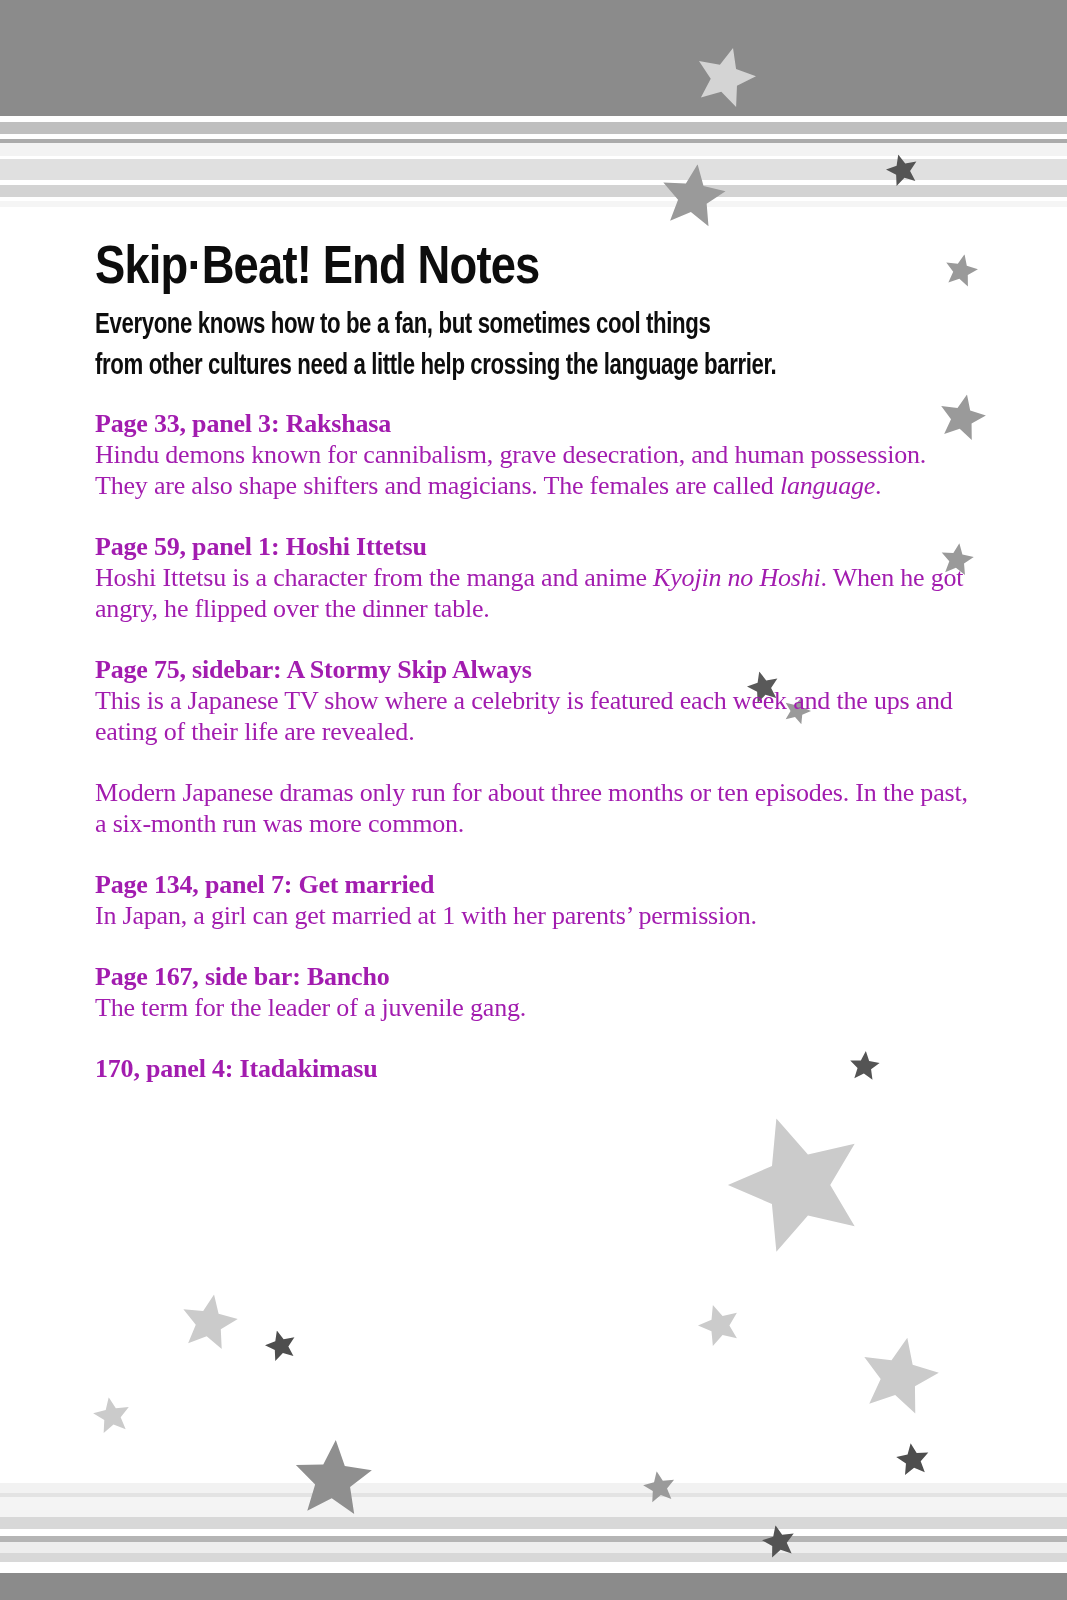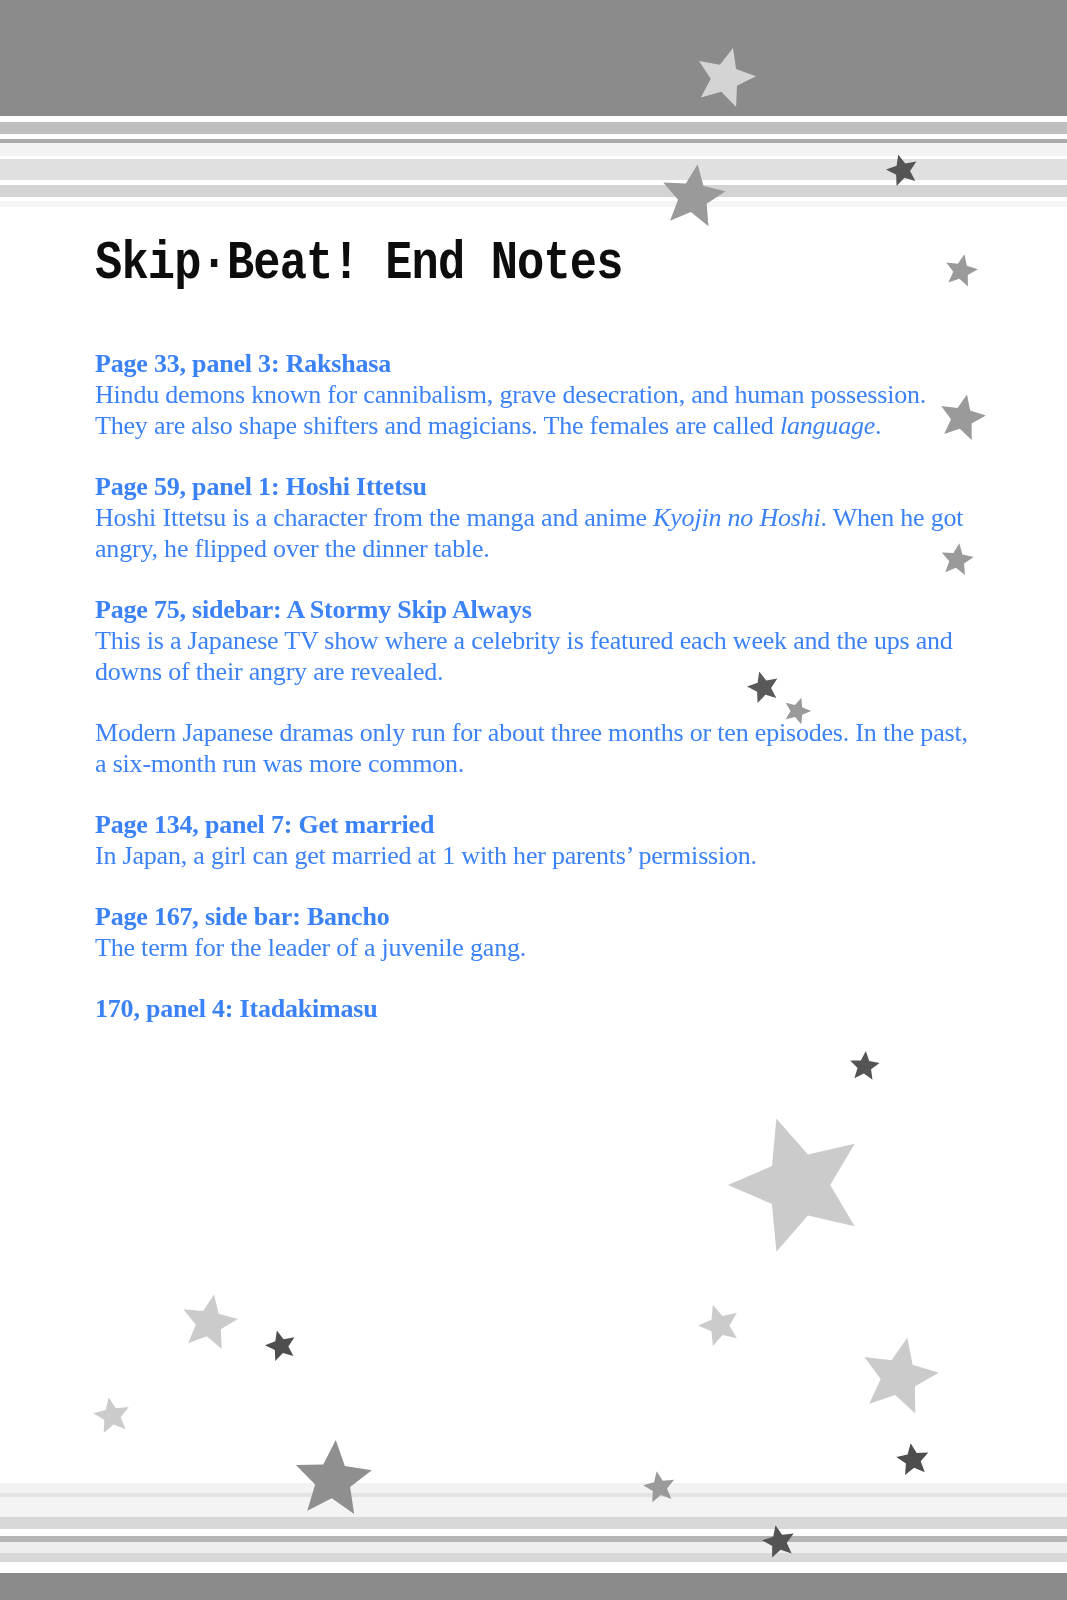--- a/index.html
+++ b/index.html
@@ -14,30 +14,30 @@
   .stripes-top { top:116px; }
   .stripes-bottom { bottom:0; }
   .stripe { width:100%; }
   
   .stars-layer { position:absolute; inset:0; z-index:2; pointer-events:none; }
   .star { position:absolute; }
   .star svg { display:block; }
   
   .content { position:absolute; left:95px; top:236px; width:880px; z-index:3; color:#161616; }
   .title {
-    font-family:Liberation Mono, monospace; font-weight:bold;
+    font-family:Liberation Sans, sans-serif; font-weight:bold;
     font-size:54px; line-height:56px; margin:0; color:#0d0d0d;
   }
   .squish-title { display:inline-block; transform:scaleX(0.84); transform-origin:0 50%; white-space:nowrap; letter-spacing:-1px; }
   .subtitle {
     font-family:"Liberation Sans", sans-serif; font-weight:bold;
     font-size:30px; line-height:41px; margin-top:10px; color:#0d0d0d;
   }
   .squish-sub { display:inline-block; transform:scaleX(0.74); transform-origin:0 50%; white-space:nowrap; letter-spacing:-0.5px; }
-  .entries { margin-top:56px; font-size:26px; line-height:31px; letter-spacing:-0.2px; color:#3b82f6; }
+  .entries { margin-top:24px; font-size:26px; line-height:31px; letter-spacing:-0.2px; color:#a21caf; }
   .entry { margin-bottom:30px; }
   .entry-heading { font-weight:bold; }
   .entry-body em { font-style:italic; }
 </style>
 </head>
 <body>
 
 <div class="page">
 
   <div class="band-top" style="background: rgb(139, 139, 139);"></div>
@@ -160,34 +160,38 @@
       </div>
       <div class="star" style="left: 762px; top: 1525px; width: 34px; height: 34px; transform: rotate(-12deg);">
         <svg viewBox="0 0 100 100" width="100%" height="100%">
           <polygon points="50,0 63.5,31.4 97.6,34.5 71.9,57.1 79.4,90.5 50,73 20.6,90.5 28.1,57.1 2.4,34.5 36.5,31.4" fill="#545454"></polygon>
         </svg>
       </div>
     </div>
 
   <div class="content">
     <h1 class="title"><span class="squish-title">Skip·Beat! End Notes</span></h1>
+    <div class="subtitle">
+      <span class="squish-sub">Everyone knows how to be a fan, but sometimes cool things</span><br>
+      <span class="squish-sub">from other cultures need a little help crossing the language barrier.</span>
+    </div>
     <div class="entries" id="entries">
   <div class="entry">
     <div class="entry-heading">Page 33, panel 3: Rakshasa</div>
     <div class="entry-body"><span>Hindu demons known for cannibalism, grave desecration, and human possession. They are also shape shifters and magicians. The females are called </span><em>language</em><span>.</span></div>
   </div>
 
   <div class="entry">
     <div class="entry-heading">Page 59, panel 1: Hoshi Ittetsu</div>
     <div class="entry-body"><span>Hoshi Ittetsu is a character from the manga and anime </span><em>Kyojin no Hoshi</em><span>. When he got angry, he flipped over the dinner table.</span></div>
   </div>
 
   <div class="entry">
     <div class="entry-heading">Page 75, sidebar: A Stormy Skip Always</div>
-    <div class="entry-body"><span>This is a Japanese TV show where a celebrity is featured each week and the ups and downs of their angry are revealed.</span></div>
+    <div class="entry-body"><span>This is a Japanese TV show where a celebrity is featured each week and the ups and eating of their life are revealed.</span></div>
   </div>
 
   <div class="entry">
     <div class="entry-body"><span>Modern Japanese dramas only run for about three months or ten episodes. In the past, a six-month run was more common.</span></div>
   </div>
 
   <div class="entry">
     <div class="entry-heading">Page 134, panel 7: Get married</div>
     <div class="entry-body"><span>In Japan, a girl can get married at 1 with her parents’ permission.</span></div>
   </div>

